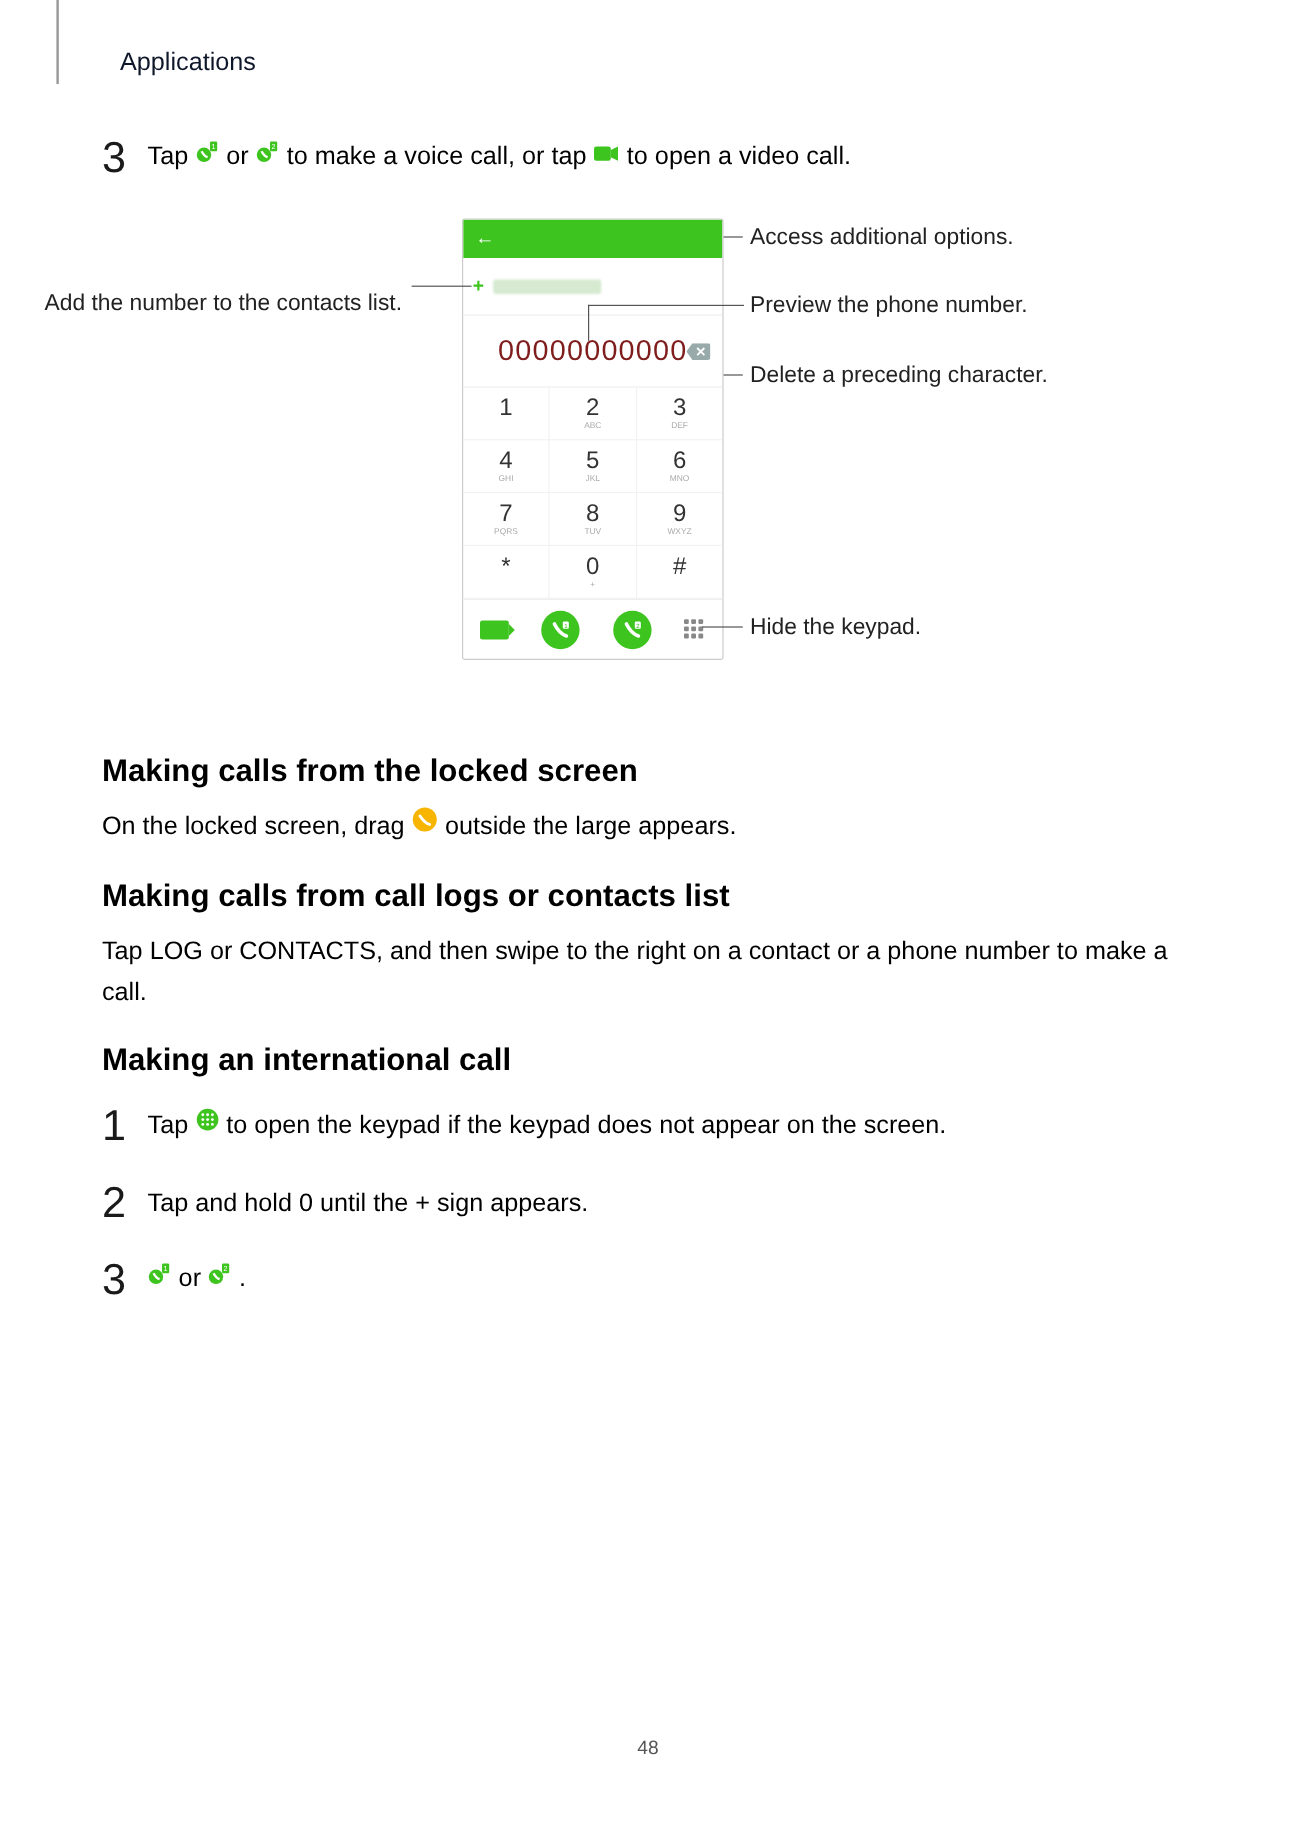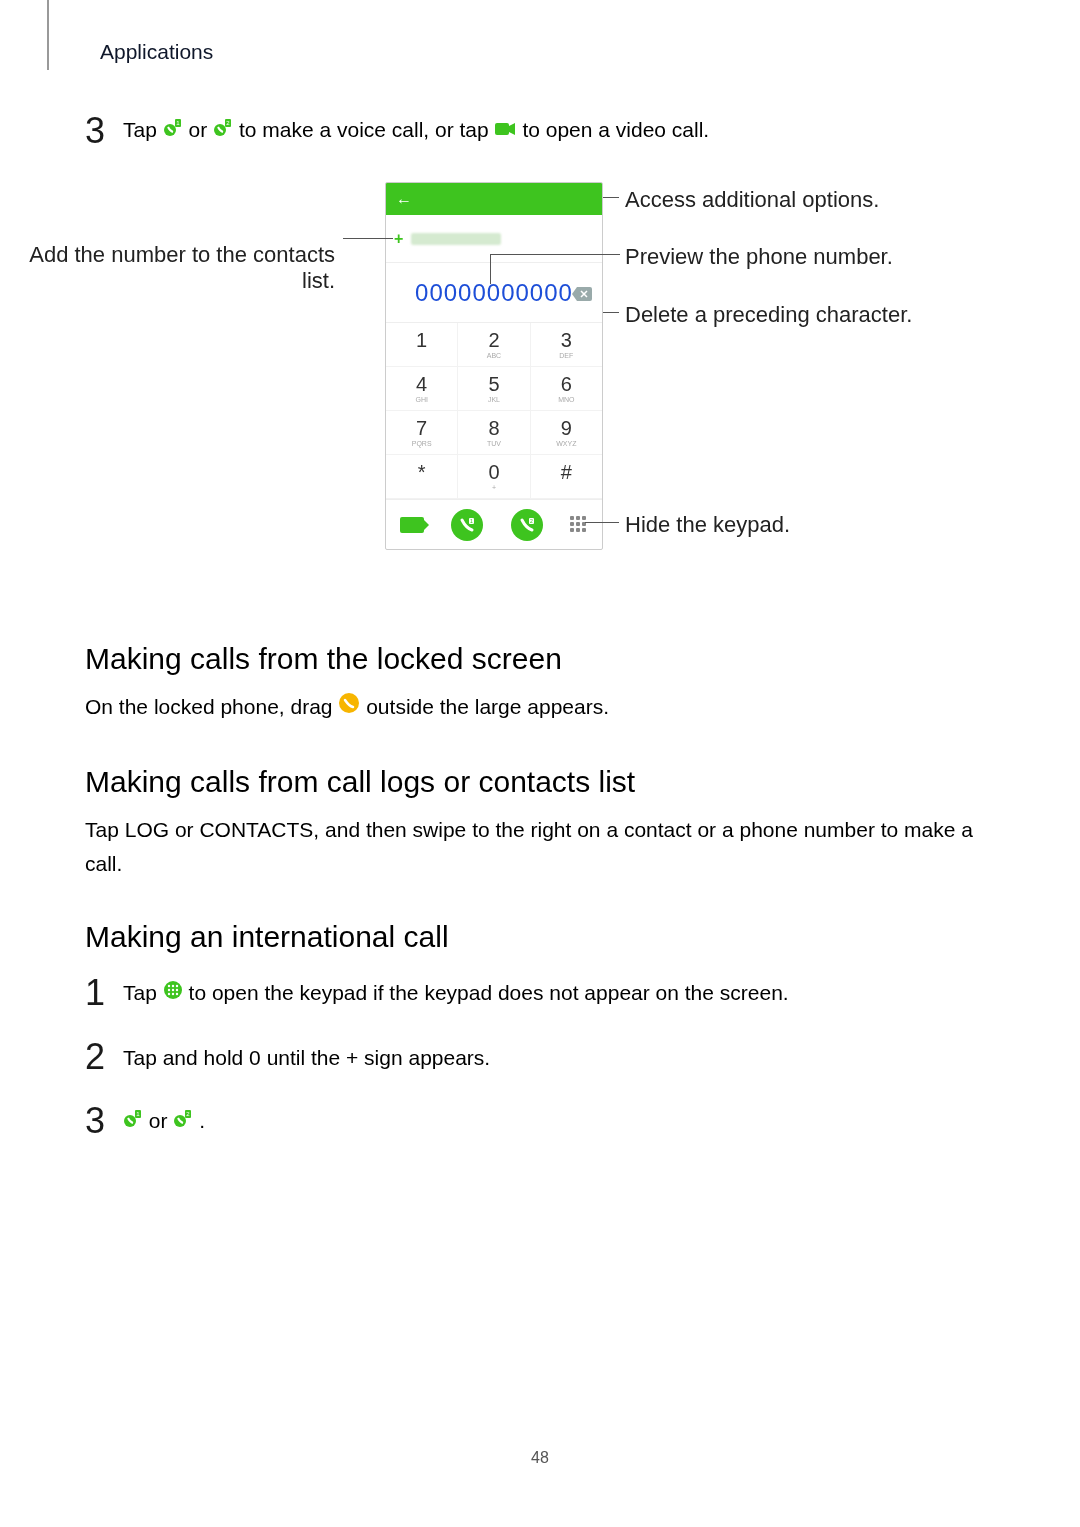--- a/index.html
+++ b/index.html
@@ -43,23 +43,23 @@
     font-size: 21px;
     line-height: 1.5;
   }
   .inline-icon {
     display: inline-block;
     vertical-align: middle;
     position: relative;
     top: -2px;
   }
   .h2 {
-    font-size: 30px;
-    font-weight: normal;
-    margin-top: 40px;
+    font-size: 26px;
+    font-weight: bold;
+    margin-top: 25px;
     margin-bottom: 14px;
   }
   .para {
     font-size: 21px;
     line-height: 1.6;
     margin-bottom: 10px;
   }
   .bold { font-weight: normal; }
 
   
@@ -111,21 +111,21 @@
   }
   .display-row {
     height: 60px;
     display: flex;
     align-items: center;
     justify-content: center;
     position: relative;
     border-bottom: 1px solid #eee;
     font-size: 24px;
     letter-spacing: 1px;
-    color: #1d4ed8;
+    color: #7f1d1d;
   }
   .del-icon {
     position: absolute;
     right: 10px; top: 50%; transform: translateY(-50%);
   }
   .keypad-row {
     display: flex;
   }
   .key {
     flex: 1;
@@ -174,21 +174,21 @@
     width: 18px; height: 18px;
     display: grid;
     grid-template-columns: repeat(3, 4px);
     grid-template-rows: repeat(3, 4px);
     gap: 2px;
   }
   .grid-icon span { background:#888; border-radius:1px; }
 
   .callout {
     position:absolute;
-    font-size: 22px;
+    font-size: 19px;
     color:#222;
   }
   .line {
     position:absolute;
     background:#555;
   }
   .callout.left { text-align:right;margin-top:16px; }
   .page-num {
     position:absolute;
     bottom: 60px;
@@ -358,21 +358,21 @@
 
     <div class="callout" style="left:540px; top:120px">Delete a preceding character.</div>
     <div class="line" style="left:518px; top:130px; width:16px; height:1px"></div>
 
     <div class="callout" style="left:540px; top:330px">Hide the keypad.</div>
     <div class="line" style="left:500px; top:340px; width:34px; height:1px"></div>
   </div>
 
   <div class="h2">Making calls from the locked screen</div>
   <p class="para">
-    <span>On the locked phone, drag </span>
+    <span>On the locked screen, drag </span>
     <span class="inline-icon">
       <svg width="22" height="22">
           <circle cx="11" cy="11" r="10" fill="#f7b500"></circle>
           <path d="M7 8 q4 6 8 7" stroke="#fff" stroke-width="2.5" fill="none" stroke-linecap="round"></path>
         </svg>
     </span>
     <span> outside the large appears.</span>
   </p>
 
   <div class="h2">Making calls from call logs or contacts list</div>

